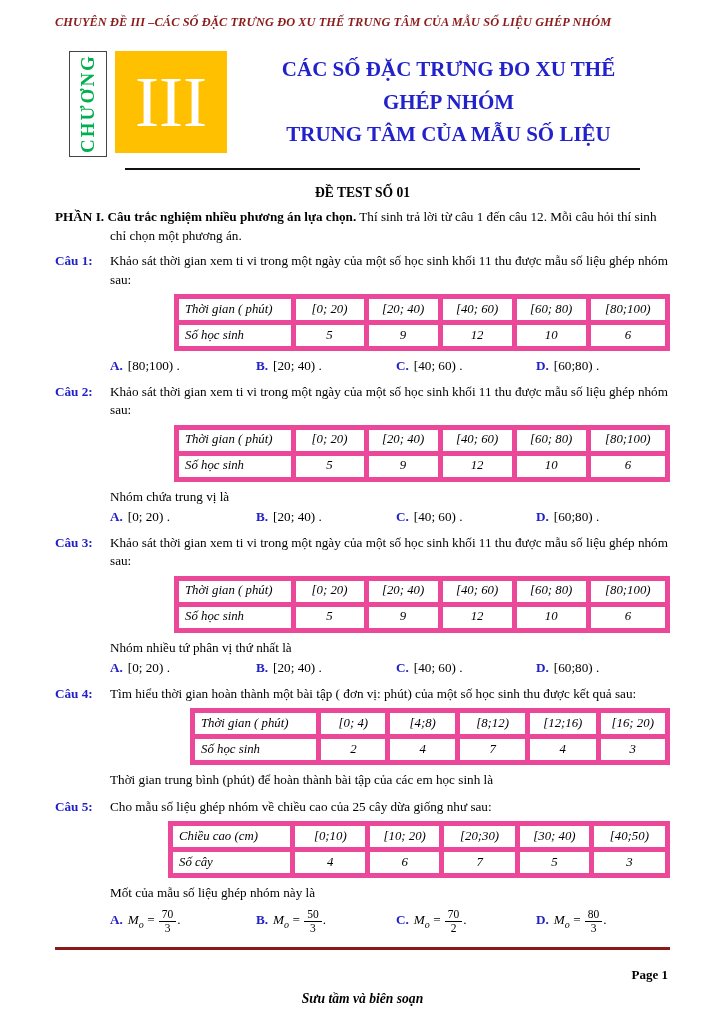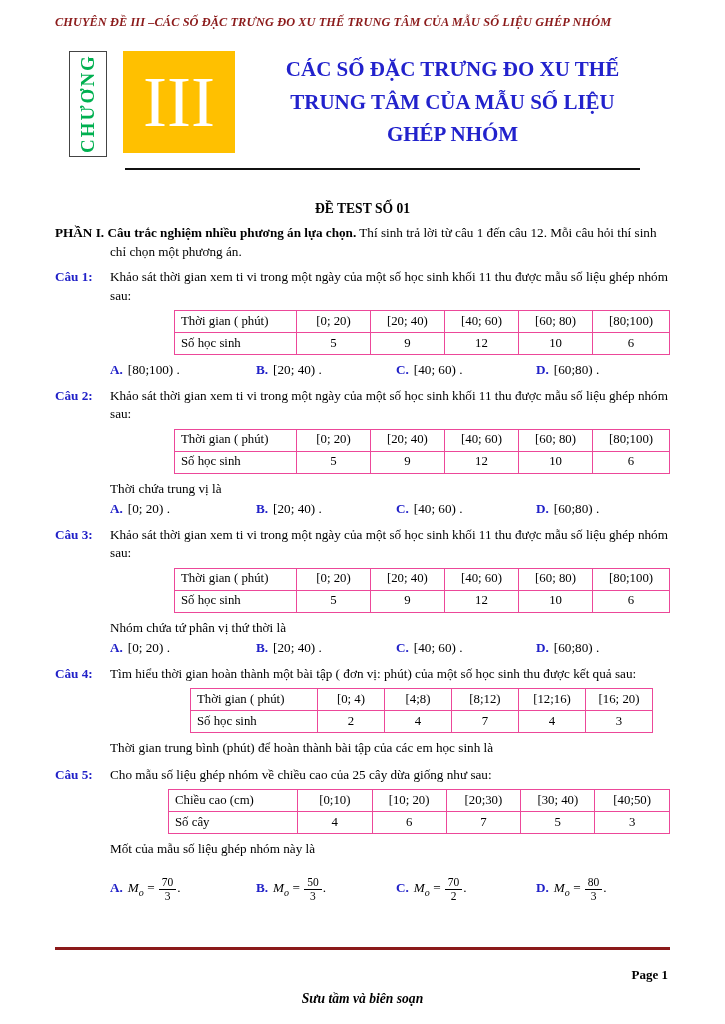--- a/index.html
+++ b/index.html
@@ -17,59 +17,59 @@
   }
   
   .chapter{display:flex;align-items:flex-start;margin-top:20px;}
   .chuong-box{
     width:36px;height:104px;border:1px solid #444;margin-left:14px;
     display:flex;align-items:center;justify-content:center;
     writing-mode:vertical-rl;transform:rotate(180deg);
     color:#00B050;font-weight:bold;font-size:19px;letter-spacing:2px;
   }
   .chap-num{
-    width:112px;height:102px;background:#FFC000;margin-left:16px;
+    width:112px;height:102px;background:#FFC000;margin-left:8px;
     display:flex;align-items:center;justify-content:center;
     color:#ffffff;font-size:72px;line-height:1;
   }
   .chap-title{
     flex:1;text-align:center;color:#2222CC;font-weight:bold;
     font-size:21px;line-height:1.55;padding-top:2px;
   }
   .chap-rule{margin:11px 0 0 70px;width:515px;border-top:2px solid #111;}
   
-  .test-title{text-align:center;font-weight:bold;font-size:13.6px;margin-top:29px;}
+  .test-title{text-align:center;font-weight:bold;font-size:13.6px;margin-top:13px;}
   .part{margin:6px 0 4px 0;padding-left:55px;text-indent:-55px;}
   .part b{font-weight:bold;}
   
   .q{display:flex;margin-top:7px;}
   .qlabel{width:55px;flex-shrink:0;color:#2121C8;font-weight:bold;}
   .qbody{flex:1;}
   .qtext{margin-bottom:2px;}
   .qtable{border-collapse:collapse;margin:5px 0 6px 0;font-size:12.8px;}
-  .qtable td{border:1px solid #ec4899;height:19px;text-align:center;padding:1px 8px;}
+  .qtable td{border:5px solid #ec4899;height:19px;text-align:center;padding:1px 8px;font-style:italic;}
   .qtable td.tlabel{text-align:left;padding-left:6px;}
   .t1{margin-left:64px;}
   .t1 td.tlabel{width:118px;}
   .t1 td:not(.tlabel){width:62px;}
   .t4{margin-left:80px;}
   .t4 td.tlabel{width:112px;}
   .t4 td:not(.tlabel){width:50px;}
   .t5{margin-left:58px;}
   .t5 td.tlabel{width:116px;}
   .t5 td:not(.tlabel){width:58px;}
   .qprompt{margin:2px 0 1px 0;}
   .opts{display:grid;grid-template-columns:146px 140px 140px auto;margin-top:2px;align-items:center;}
   .olbl{color:#2121C8;font-weight:bold;margin-right:5px;}
   .otext{color:#000;}
   .opts.tall{min-height:32px;}
   .msub{font-style:italic;font-size:10px;}
   .frac{
     display:inline-flex;flex-direction:column;text-align:center;
-    vertical-align:middle;line-height:1.05;font-size:11.5px;margin:16px 1px;
+    vertical-align:middle;line-height:1.05;font-size:11.5px;margin:4px 1px;
   }
   .fnum{border-bottom:1px solid #000;padding:0 3px;}
   .fden{padding:0 3px;}
   
   .bottom-rule{position:absolute;left:55px;right:55px;bottom:74px;border-top:3px solid #8B1A1A;}
   .page-num{position:absolute;right:57px;bottom:40px;font-weight:bold;font-size:13px;}
   .doc-footer{
     position:absolute;left:0;right:0;bottom:16px;text-align:center;
     font-weight:bold;font-style:italic;font-size:13.6px;
   }
@@ -79,22 +79,22 @@
 
 <div class="page">
 
   <div class="doc-header">CHUYÊN ĐỀ III –CÁC SỐ ĐẶC TRƯNG ĐO XU THẾ TRUNG TÂM CỦA MẪU SỐ LIỆU GHÉP NHÓM</div>
 
   <div class="chapter">
     <div class="chuong-box">CHƯƠNG</div>
     <div class="chap-num">III</div>
     <div class="chap-title">
       <div>CÁC SỐ ĐẶC TRƯNG ĐO XU THẾ</div>
+      <div>GHÉP NHÓM</div>
       <div>TRUNG TÂM CỦA MẪU SỐ LIỆU</div>
-      <div>GHÉP NHÓM</div>
     </div>
   </div>
   <div class="chap-rule"></div>
 
   <div class="test-title">ĐỀ TEST SỐ 01</div>
 
   <p class="part"><b>PHẦN I. Câu trắc nghiệm nhiều phương án lựa chọn.</b> <span>Thí sinh trả lời từ câu 1 đến câu 12. Mỗi câu hỏi thí sinh chỉ chọn một phương án.</span></p>
 
   <div class="q">
     <div class="qlabel">Câu 1:</div>
@@ -146,21 +146,21 @@
         <tr>
           <td class="tlabel">Số học sinh</td>
           <td>5</td>
           <td>9</td>
           <td>12</td>
           <td>10</td>
           <td>6</td>
         </tr>
       </tbody>
         </table>
-      <div class="qprompt">Thời chứa trung vị là</div>
+      <div class="qprompt">Nhóm chứa trung vị là</div>
       <div class="opts">
         <span class="opt"><b class="olbl">A.</b><span class="otext">[0; 20) .</span></span>
         <span class="opt"><b class="olbl">B.</b><span class="otext">[20; 40) .</span></span>
         <span class="opt"><b class="olbl">C.</b><span class="otext">[40; 60) .</span></span>
         <span class="opt"><b class="olbl">D.</b><span class="otext">[60;80) .</span></span>
       </div>
     </div>
   </div>
 
   <div class="q">
@@ -180,21 +180,21 @@
         <tr>
           <td class="tlabel">Số học sinh</td>
           <td>5</td>
           <td>9</td>
           <td>12</td>
           <td>10</td>
           <td>6</td>
         </tr>
       </tbody>
         </table>
-      <div class="qprompt">Nhóm chứa tứ phân vị thứ thời là</div>
+      <div class="qprompt">Nhóm nhiều tứ phân vị thứ nhất là</div>
       <div class="opts">
         <span class="opt"><b class="olbl">A.</b><span class="otext">[0; 20) .</span></span>
         <span class="opt"><b class="olbl">B.</b><span class="otext">[20; 40) .</span></span>
         <span class="opt"><b class="olbl">C.</b><span class="otext">[40; 60) .</span></span>
         <span class="opt"><b class="olbl">D.</b><span class="otext">[60;80) .</span></span>
       </div>
     </div>
   </div>
 
   <div class="q">

